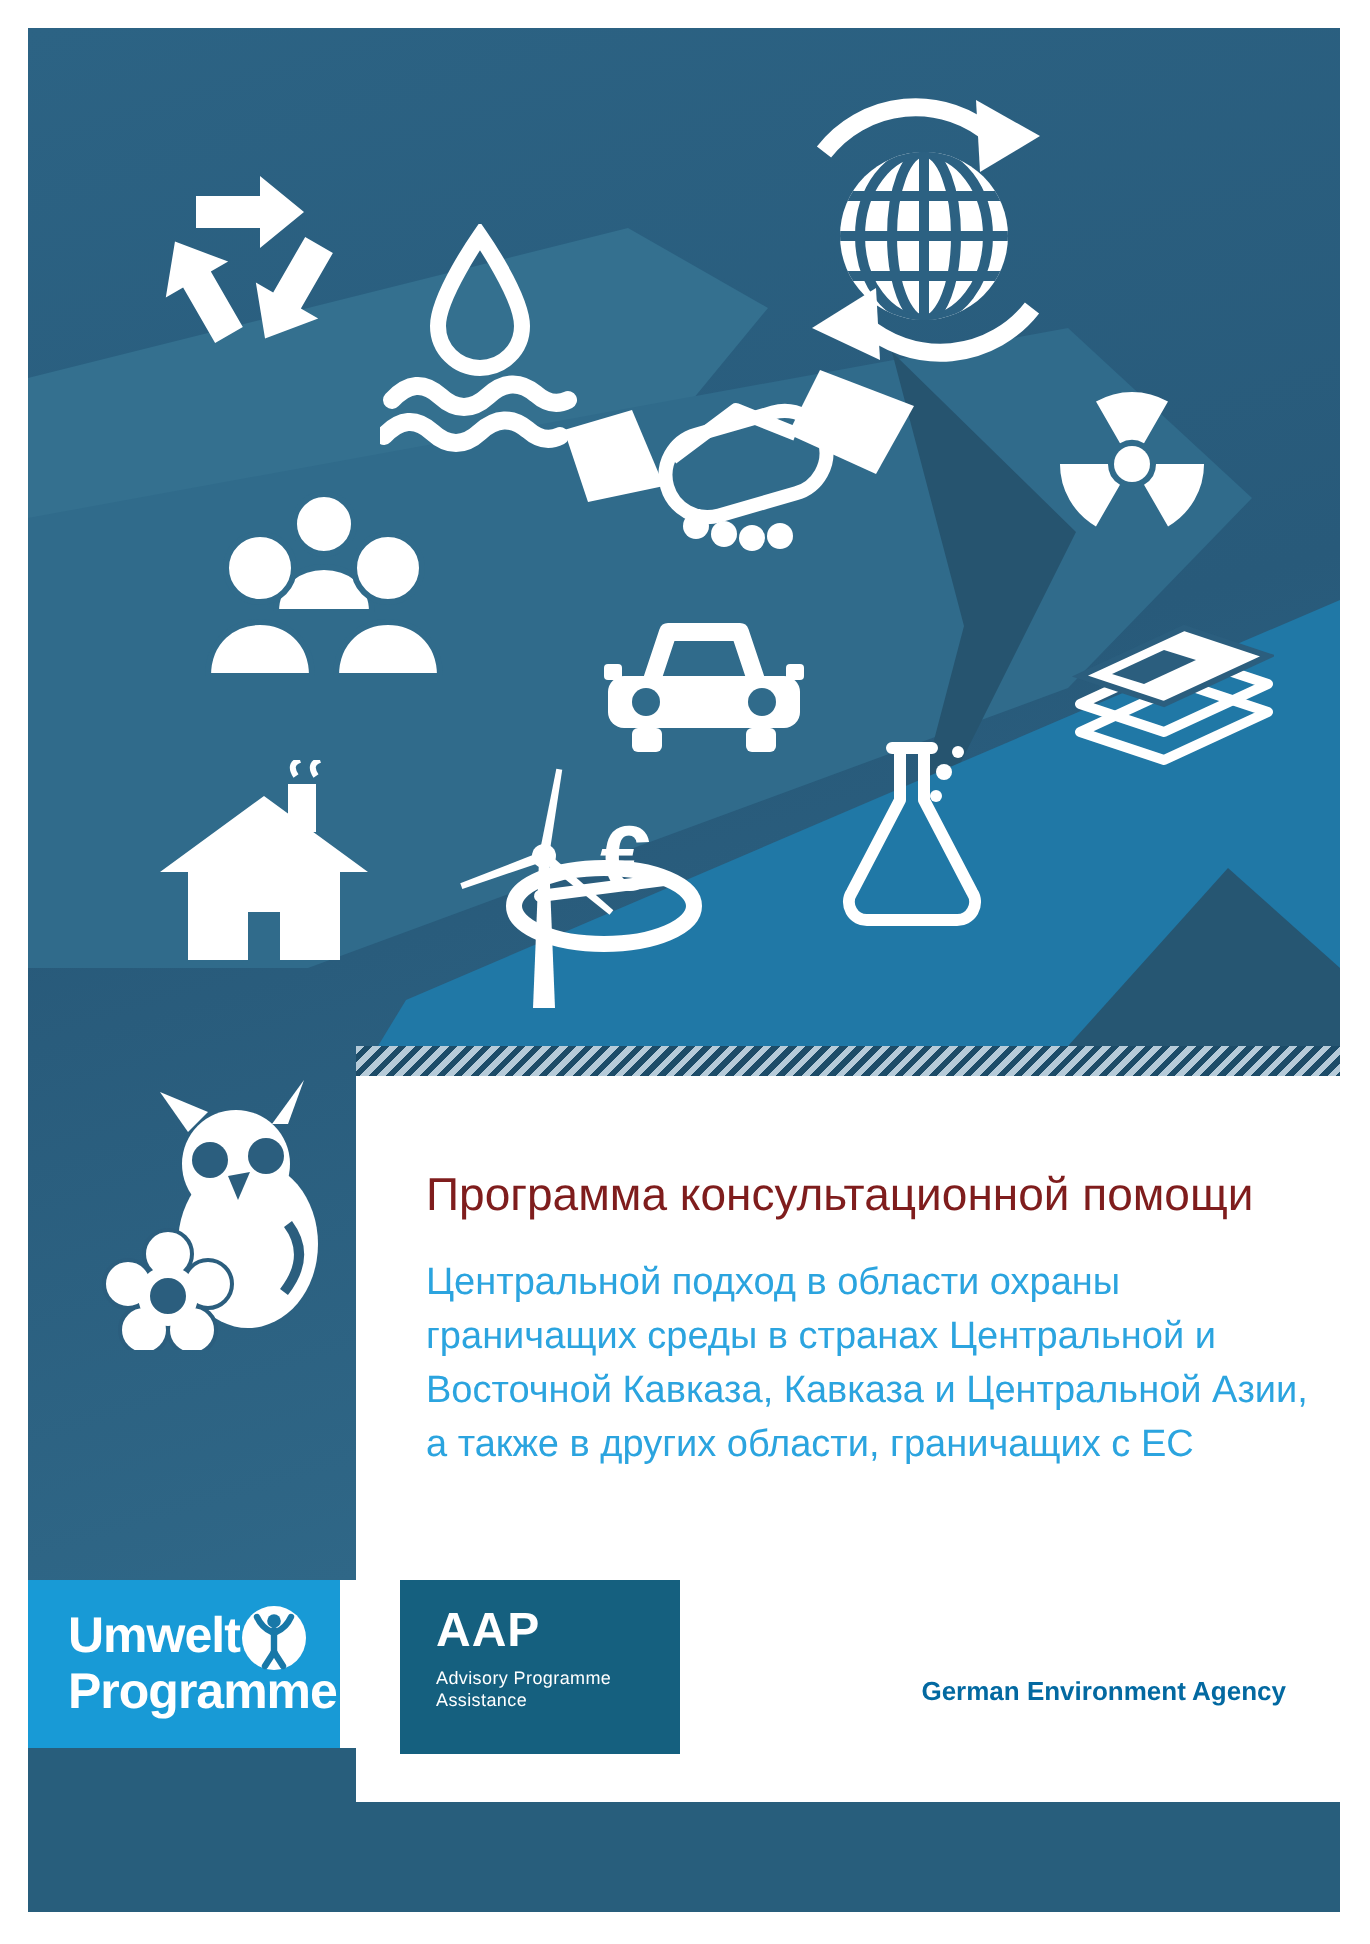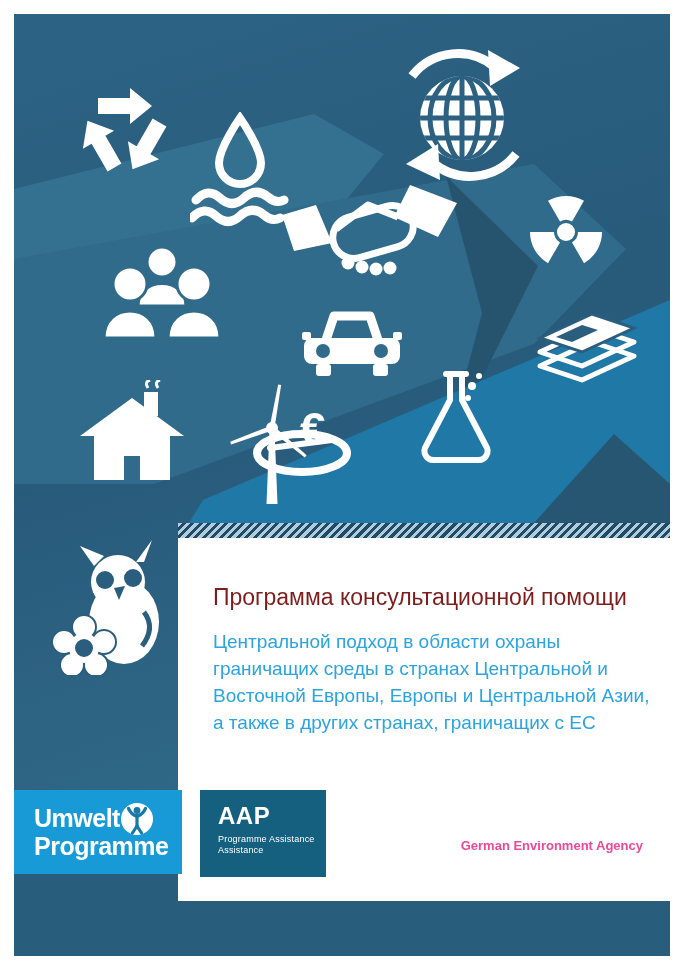--- a/index.html
+++ b/index.html
@@ -21,34 +21,34 @@
   }
   .panel { position:absolute; left:178px; top:538px; width:492px; height:252px; background:#ffffff; }
   .title {
     position:absolute; left:35px; top:46px;
     font-size:23px; color:#7f1d1d; white-space:nowrap;
   }
   .subtitle { position:absolute; left:35px; top:90px; }
   .subtitle div { font-size:19px; line-height:27px; color:#2ba4df; white-space:nowrap; }
   
   .uba-block {
-    position:absolute; left:14px; top:790px; width:168px; height:84px;
+    position:absolute; left:14px; top:790px; width:156px; height:84px;
     background:#189ad6; color:#fff;
   }
   .uba-text { position:absolute; left:20px; top:14px; font-weight:bold; font-size:25px; line-height:28px; letter-spacing:-0.5px; }
   .uba-mark { position:absolute; left:106px; top:12px; width:34px; height:34px; }
   .aap-block {
-    position:absolute; left:200px; top:790px; width:126px; height:87px;
+    position:absolute; left:200px; top:790px; width:140px; height:87px;
     background:#15607f; color:#fff;
   }
   .aap-acronym { position:absolute; left:18px; top:12px; font-weight:bold; font-size:24px; letter-spacing:0.5px; }
   .aap-sub { position:absolute; left:18px; top:44px; font-size:9px; line-height:11px; letter-spacing:0.2px; }
   .agency {
     position:absolute; right:42px; top:838px;
-    font-size:13px; font-weight:bold; color:#ec4899; white-space:nowrap;
+    font-size:13px; font-weight:bold; color:#0369a1; white-space:nowrap;
   }
   
   .footer-left { position:absolute; left:14px; top:874px; width:164px; height:82px; background:#285e7c; }
   .footer-bar  { position:absolute; left:14px; top:901px; width:656px; height:55px; background:#285e7c; }
 </style>
 </head>
 <body>
 
 <div class="cover">
 
@@ -238,22 +238,22 @@
   </div>
 </div>
 
 <div class="hatch"></div>
 
 <div class="panel">
   <div class="title">Программа консультационной помощи</div>
   <div class="subtitle">
     <div>Центральной подход в области охраны</div>
     <div>граничащих среды в странах Центральной и</div>
-    <div>Восточной Европы, Европы и Центральной Азии,</div>
-    <div>а также в других странах, граничащих с ЕС</div>
+    <div>Восточной Кавказа, Кавказа и Центральной Азии,</div>
+    <div>а также в других области, граничащих с ЕС</div>
   </div>
 </div>
 
 <div class="uba-block">
   <div class="uba-text">
     <div>Umwelt</div>
     <div>Programme</div>
   </div>
   <div class="uba-mark">
     <svg width="34" height="34" viewBox="0 0 34 34">
@@ -266,21 +266,21 @@
         <path d="M18,14 Q23,12 25.5,6.5"></path>
       </g>
       <circle cx="17" cy="8.5" r="3.4" fill="#1878a8"></circle>
     </svg>
   </div>
 </div>
 
 <div class="aap-block">
   <div class="aap-acronym">AAP</div>
   <div class="aap-sub">
-    <div>Programme Assistance</div>
+    <div>Advisory Programme</div>
     <div>Assistance</div>
   </div>
 </div>
 
 <div class="agency">German Environment Agency</div>
 
 <div class="footer-left"></div>
 <div class="footer-bar"></div>
 
 </body></html>

